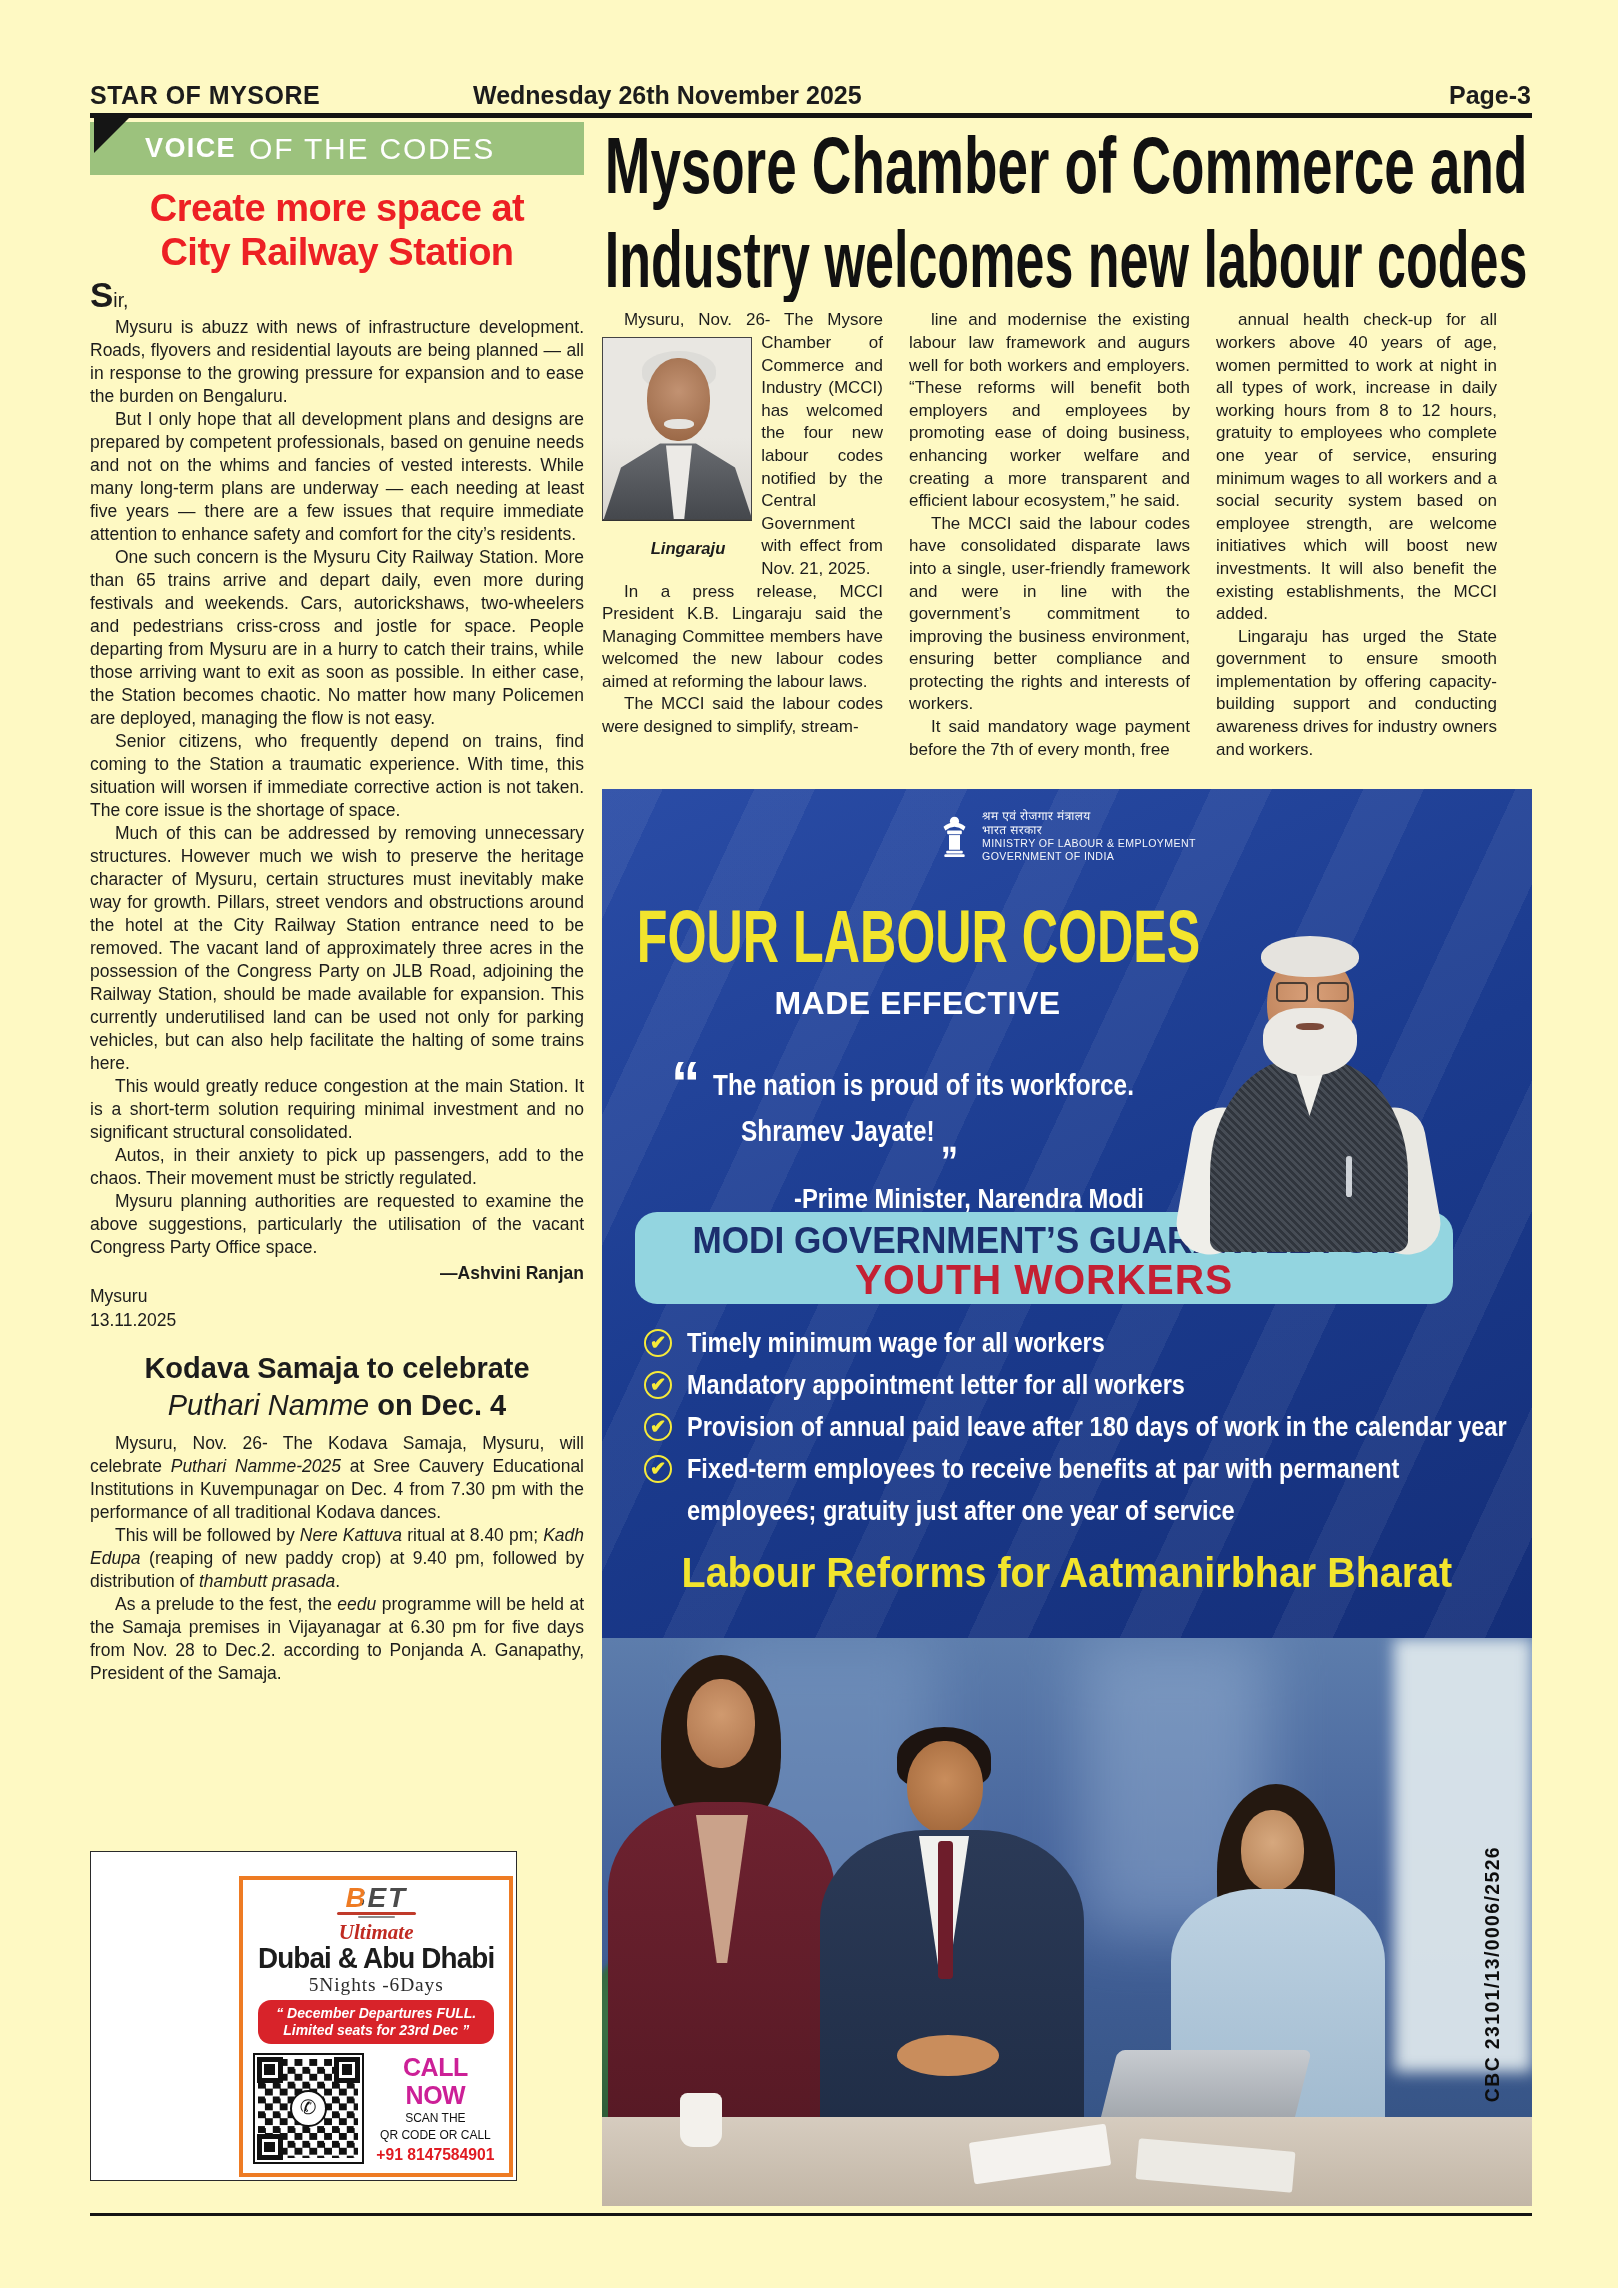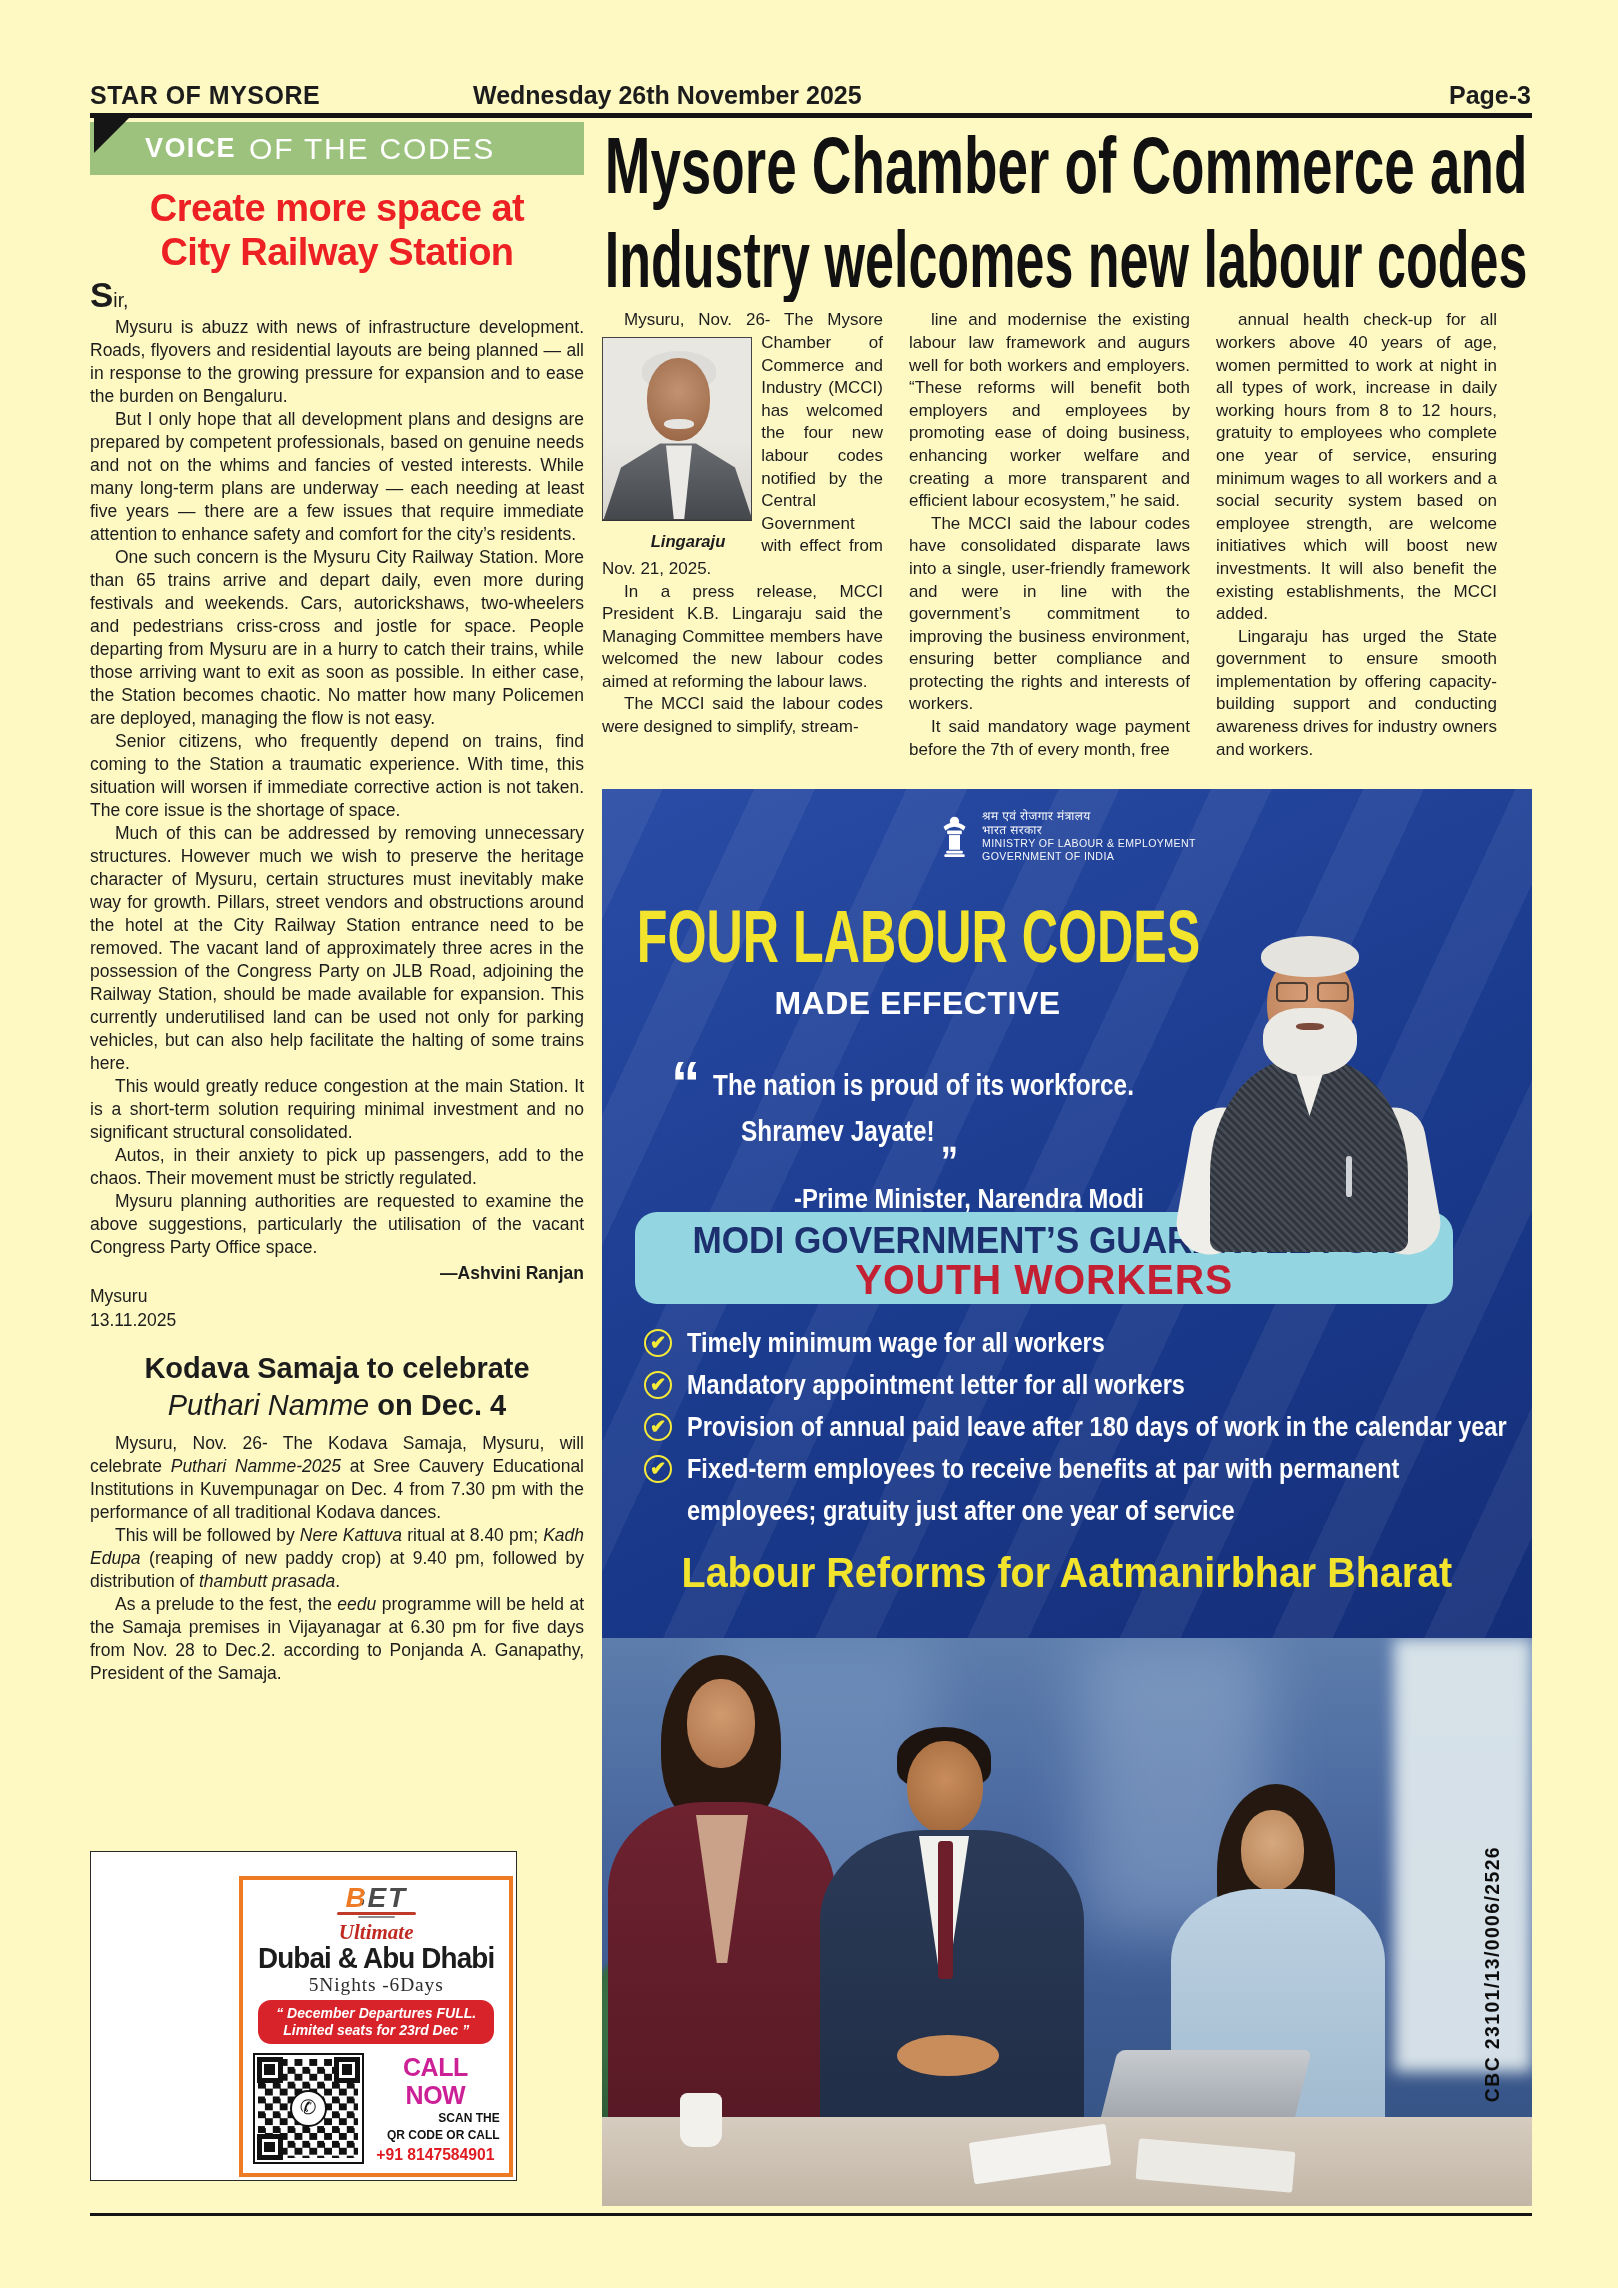--- a/index.html
+++ b/index.html
@@ -41,38 +41,38 @@
   .pill{background:#d8232a;color:#fff;border-radius:13px;font-style:italic;font-weight:bold;font-size:14px;text-align:center;padding:4.6px 5.5px;line-height:17.5px;width:236px;margin-top:4.6px;box-sizing:border-box;}
   .adrow{display:flex;margin-top:8.3px;align-items:center;width:247px;}
   .qr{position:relative;width:107px;height:107px;background:#fff;border:2.8px solid #111;flex:none;}
   .qr-pat{position:absolute;inset:3.7px;background:repeating-conic-gradient(#111 0% 25%,#fff 0% 50%);background-size:14.8px 14.8px;}
   .qr-f{position:absolute;width:26px;height:26px;border:5.5px solid #111;background:#fff;box-sizing:border-box;}
   .qr-f::after{content:"";position:absolute;inset:2.8px;background:#111;}
   .qr-f.tl{left:1.8px;top:1.8px}.qr-f.tr{right:1.8px;top:1.8px}.qr-f.bl{left:1.8px;bottom:1.8px}
   .qr-wa{position:absolute;left:35px;top:35px;width:37px;height:37px;border-radius:50%;background:#fff;border:2.8px solid #111;box-sizing:border-box;text-align:center;font-size:20px;line-height:31px;color:#111;}
   .adcall{margin-left:7.4px;text-align:center;flex:1;}
   .calln{color:#cc2097;font-weight:bold;font-size:25px;letter-spacing:-0.5px;line-height:28px;}
-  .scanl{font-weight:bold;font-size:12px;color:#111;line-height:14.8px;margin-top:2px;text-align:right;}
+  .scanl{font-weight:normal;font-size:12px;color:#111;line-height:14.8px;margin-top:2px;}
   .phone{color:#e01b22;font-weight:bold;font-size:15.7px;margin-top:3.7px;white-space:nowrap;}
 
   
   .mcci{position:absolute;left:602px;top:116px;width:930px;}
   .mcci-headline{display:block;}
   .cols{display:flex;gap:26px;margin-top:7.4px;}
   .col{width:281px;}
   .art-p{margin:0;font-size:17px;line-height:22.6px;text-align:justify;text-indent:22px;}
   .art-first{text-indent:22px;}
   .figure{float:left;width:150px;margin:5.5px 9.2px 1.8px 0;}
   .photo{position:relative;height:181px;border:0.9px solid #444;background:linear-gradient(180deg,#e9e7e2 55%,#d8d5cf);overflow:hidden;}
   .ph-hair{position:absolute;left:39px;top:13px;width:74px;height:39px;background:#dddcd8;border-radius:50% 50% 40% 40%;}
   .ph-face{position:absolute;left:44px;top:20px;width:63px;height:83px;background:radial-gradient(circle at 50% 40%,#c29272,#94613f);border-radius:48%;}
   .ph-must{position:absolute;left:61px;top:81px;width:29.5px;height:10px;background:#e6e5e1;border-radius:45%;}
   .ph-body{position:absolute;left:0;top:100px;width:150px;height:83px;background:linear-gradient(#6a6d72,#44474c);clip-path:polygon(0 100%,12% 35%,38% 6%,62% 6%,88% 35%,100% 100%);}
   .ph-shirt{position:absolute;left:63px;top:107px;width:26px;height:74px;background:#eceae6;clip-path:polygon(0 0,100% 0,70% 100%,30% 100%);}
-  .figcaption{border-top:1.8px solid #333;text-align:center;font-style:italic;font-weight:bold;font-size:16.6px;padding-top:10px;}
+  .figcaption{border-top:1.8px solid #333;text-align:center;font-style:italic;font-weight:bold;font-size:16.6px;padding-top:17px;}
 
   
   .gov-ad{position:absolute;left:602px;top:789px;width:930px;height:1417px;background:linear-gradient(155deg,#2a4ca6,#1b3b8e 35%,#142e78 70%,#1d3f94);overflow:hidden;z-index:2;}
   .gov-ad::before{content:"";position:absolute;inset:0;background:repeating-linear-gradient(115deg,rgba(255,255,255,.06) 0 55px,transparent 55px 138px);}
   .ministry{position:absolute;left:0;right:0;top:20px;display:flex;justify-content:center;gap:11px;color:#fff;align-items:center;}
   .min-lines{font-size:10.6px;line-height:13px;letter-spacing:0.4px;opacity:.95;}
   .min-hi{font-size:12px;line-height:14px;}
   .gov-title{position:absolute;left:33px;top:103px;}
   .gov-sub{position:absolute;left:33px;top:196px;width:565px;text-align:center;color:#fff;font-weight:bold;font-size:32px;letter-spacing:0.5px;}
   .modi{position:absolute;left:554px;top:138px;width:305px;height:323px;z-index:3;}

